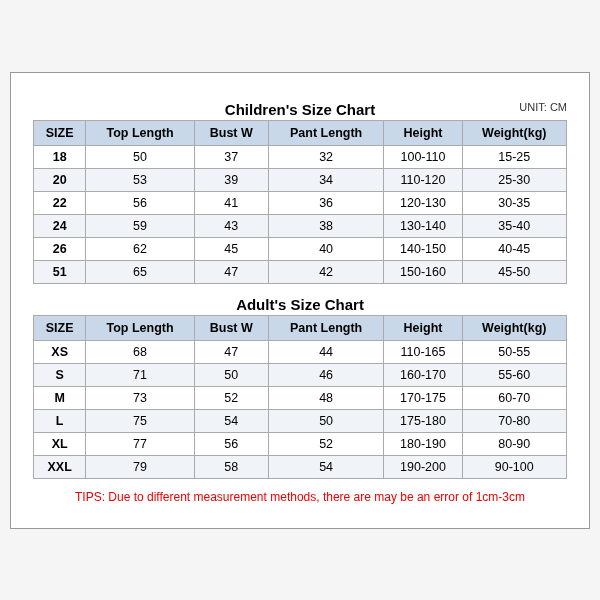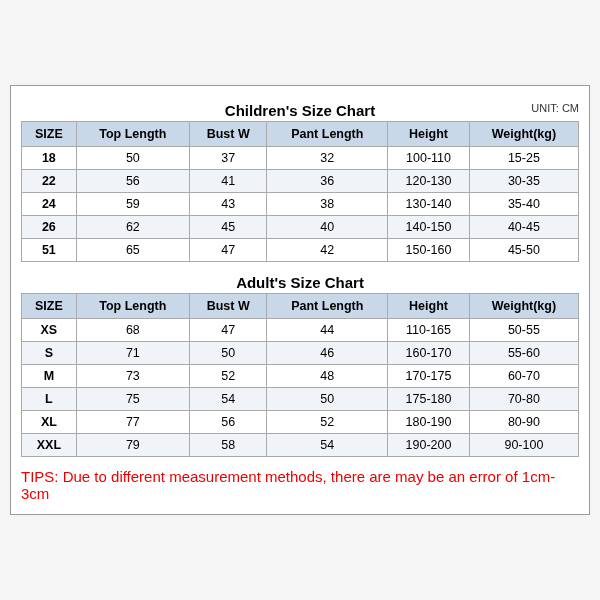--- a/index.html
+++ b/index.html
@@ -10,21 +10,21 @@
       display: flex;
       align-items: center;
       justify-content: center;
       font-family: Arial, sans-serif;
       font-size: 13px;
     }
     .container {
       background: #fff;
       border: 1.5px solid #999;
       width: 580px;
-      padding: 10px;
+      padding: 22px;
     }
     .section-title {
       text-align: center;
       font-weight: bold;
       font-size: 15px;
       padding: 6px 0 2px 0;
       position: relative;
     }
     .unit-label {
       position: absolute;
@@ -52,21 +52,22 @@
       padding: 4px 4px;
       text-align: center;
       font-size: 12.5px;
     }
     tr:nth-child(even) td { background: #f0f4f8; }
     tr:nth-child(odd) td { background: #fff; }
     td:first-child { font-weight: bold; }
     .adult-title { margin-top: 6px; }
     .tips {
       color: #e00;
-      font-size: 15px;
+      font-size: 12px;
+      text-align: center;
       padding: 5px 0 2px 0;
     }
     .adult-header th {
       background: #c8d8e8;
     }
   </style>
 </head>
 <body>
 
 <div class="container">
@@ -87,20 +88,28 @@
       </tr>
     </thead>
     <tbody id="children-tbody">
         <tr>
           <td>18</td>
           <td>50</td>
           <td>37</td>
           <td>32</td>
           <td>100-110</td>
           <td>15-25</td>
+        </tr>
+        <tr>
+          <td>20</td>
+          <td>53</td>
+          <td>39</td>
+          <td>34</td>
+          <td>110-120</td>
+          <td>25-30</td>
         </tr>
         <tr>
           <td>22</td>
           <td>56</td>
           <td>41</td>
           <td>36</td>
           <td>120-130</td>
           <td>30-35</td>
         </tr>
         <tr>

